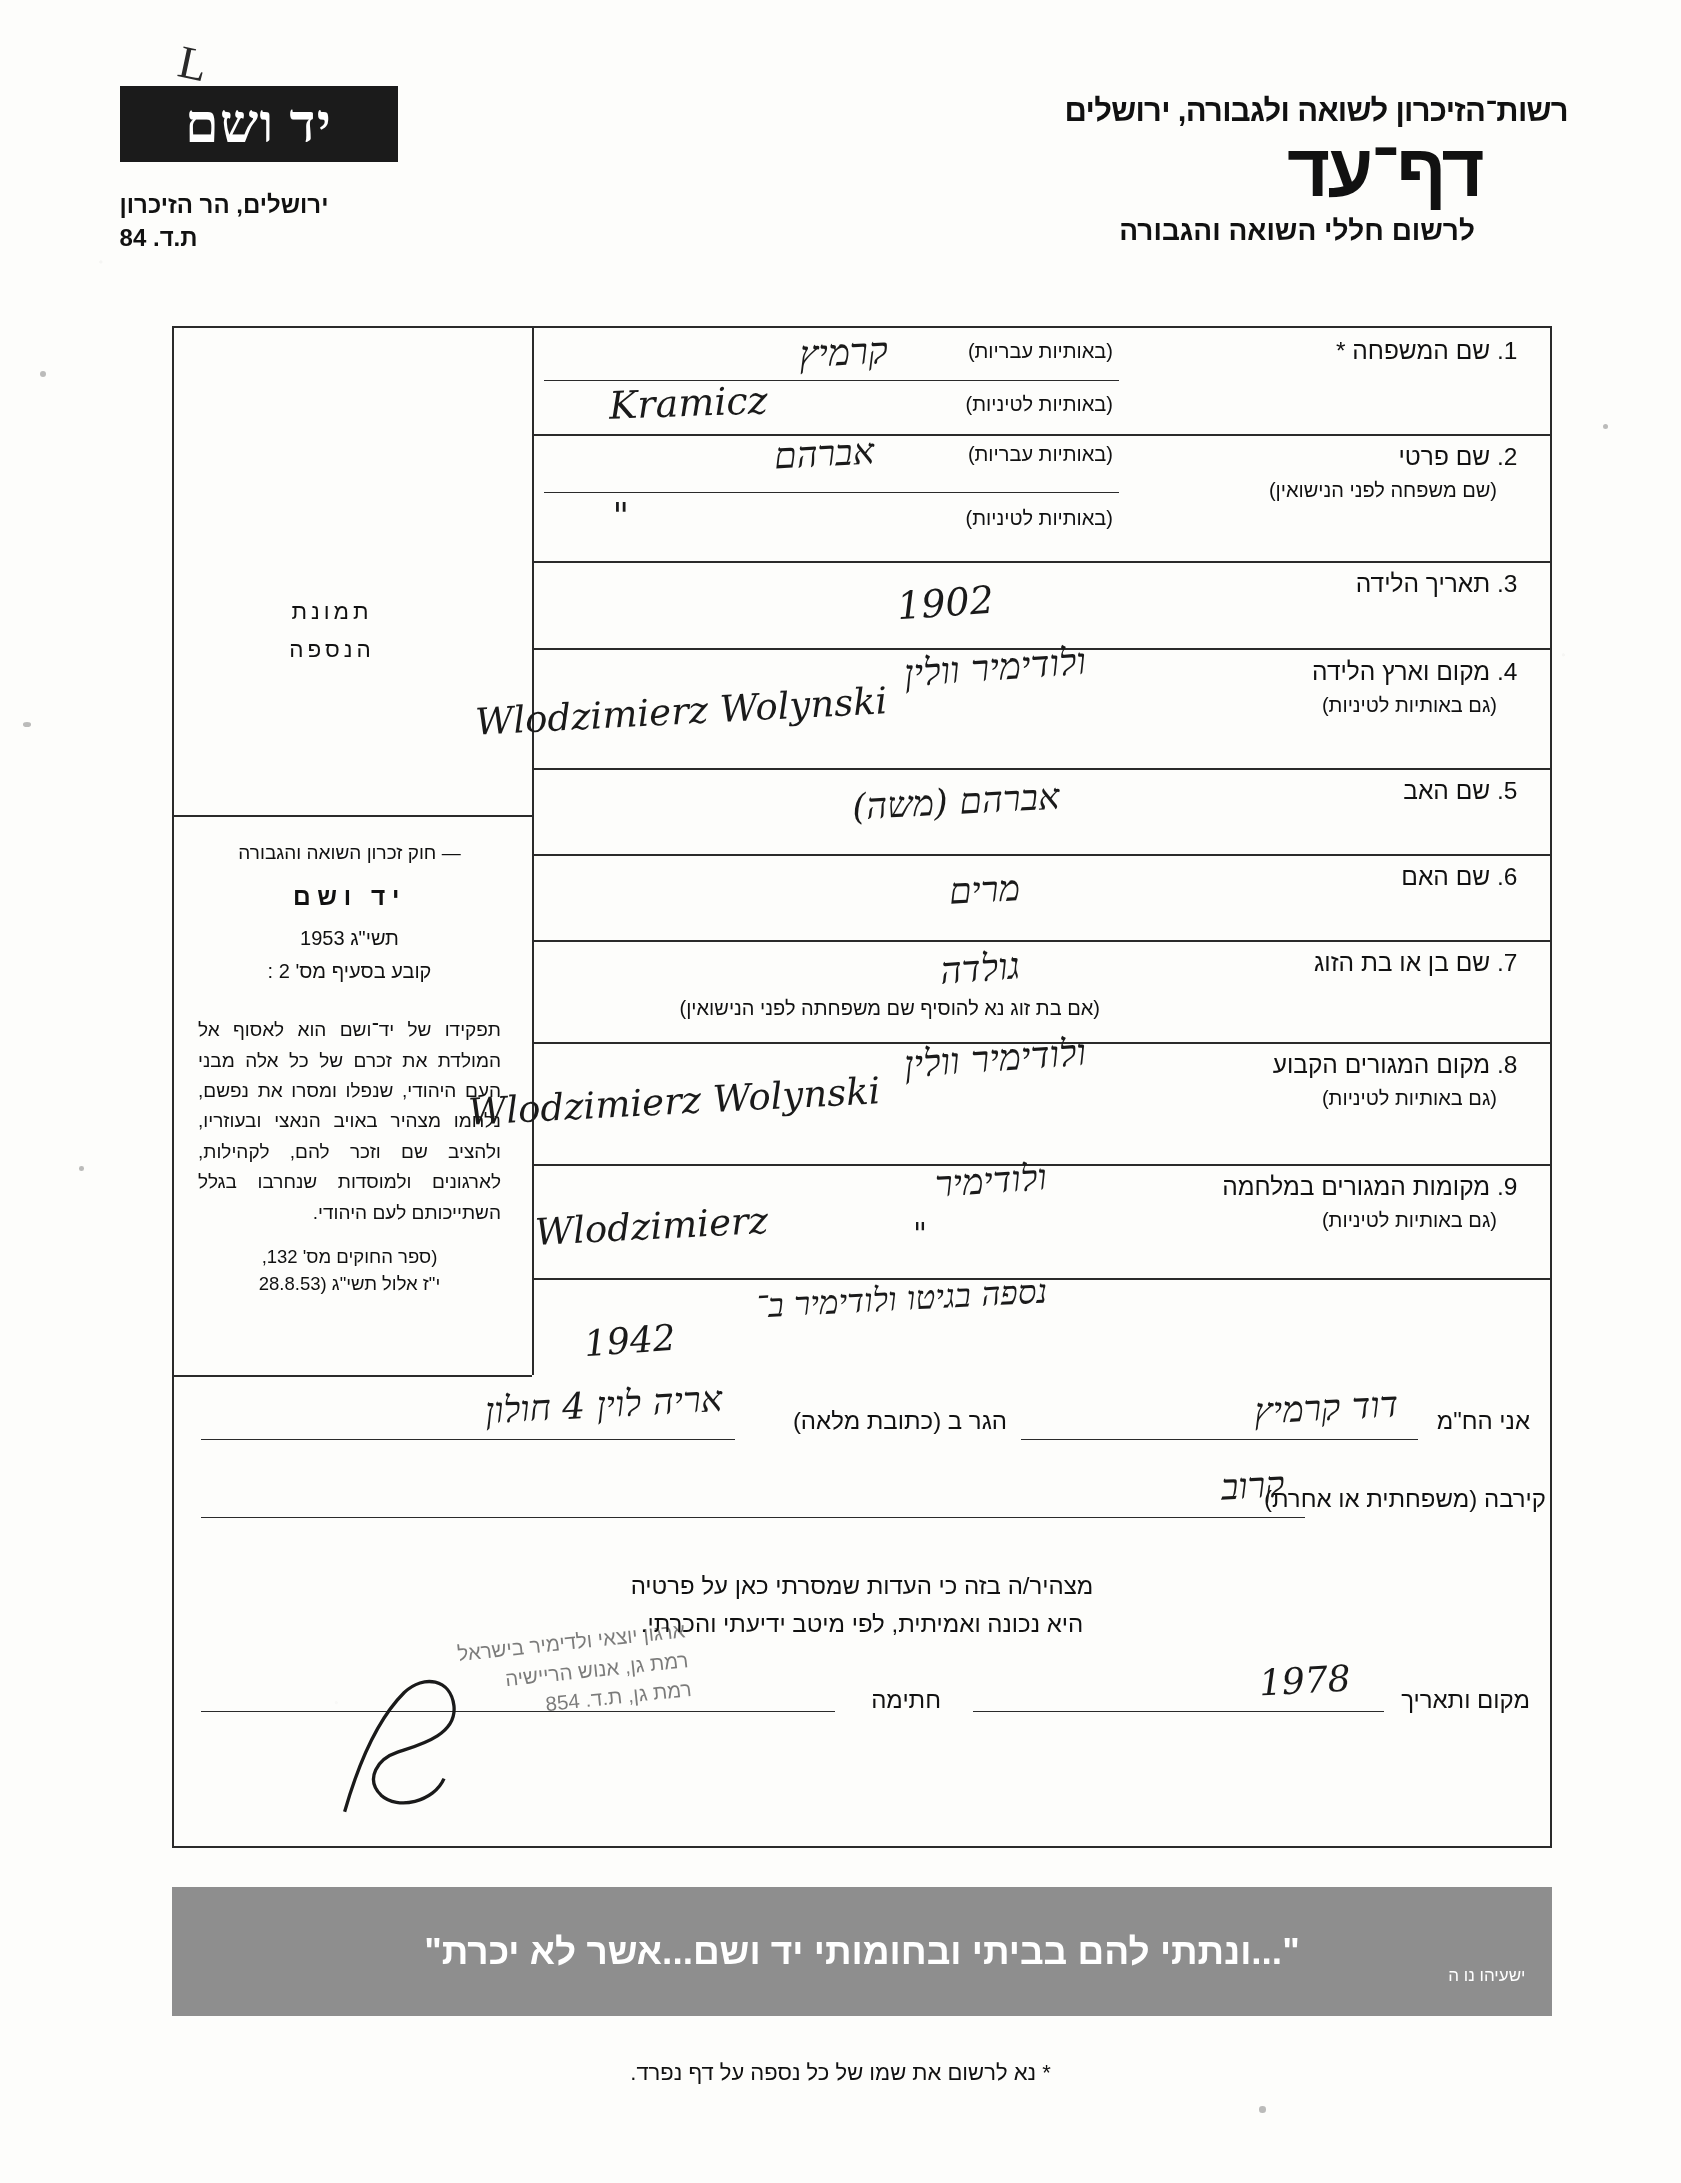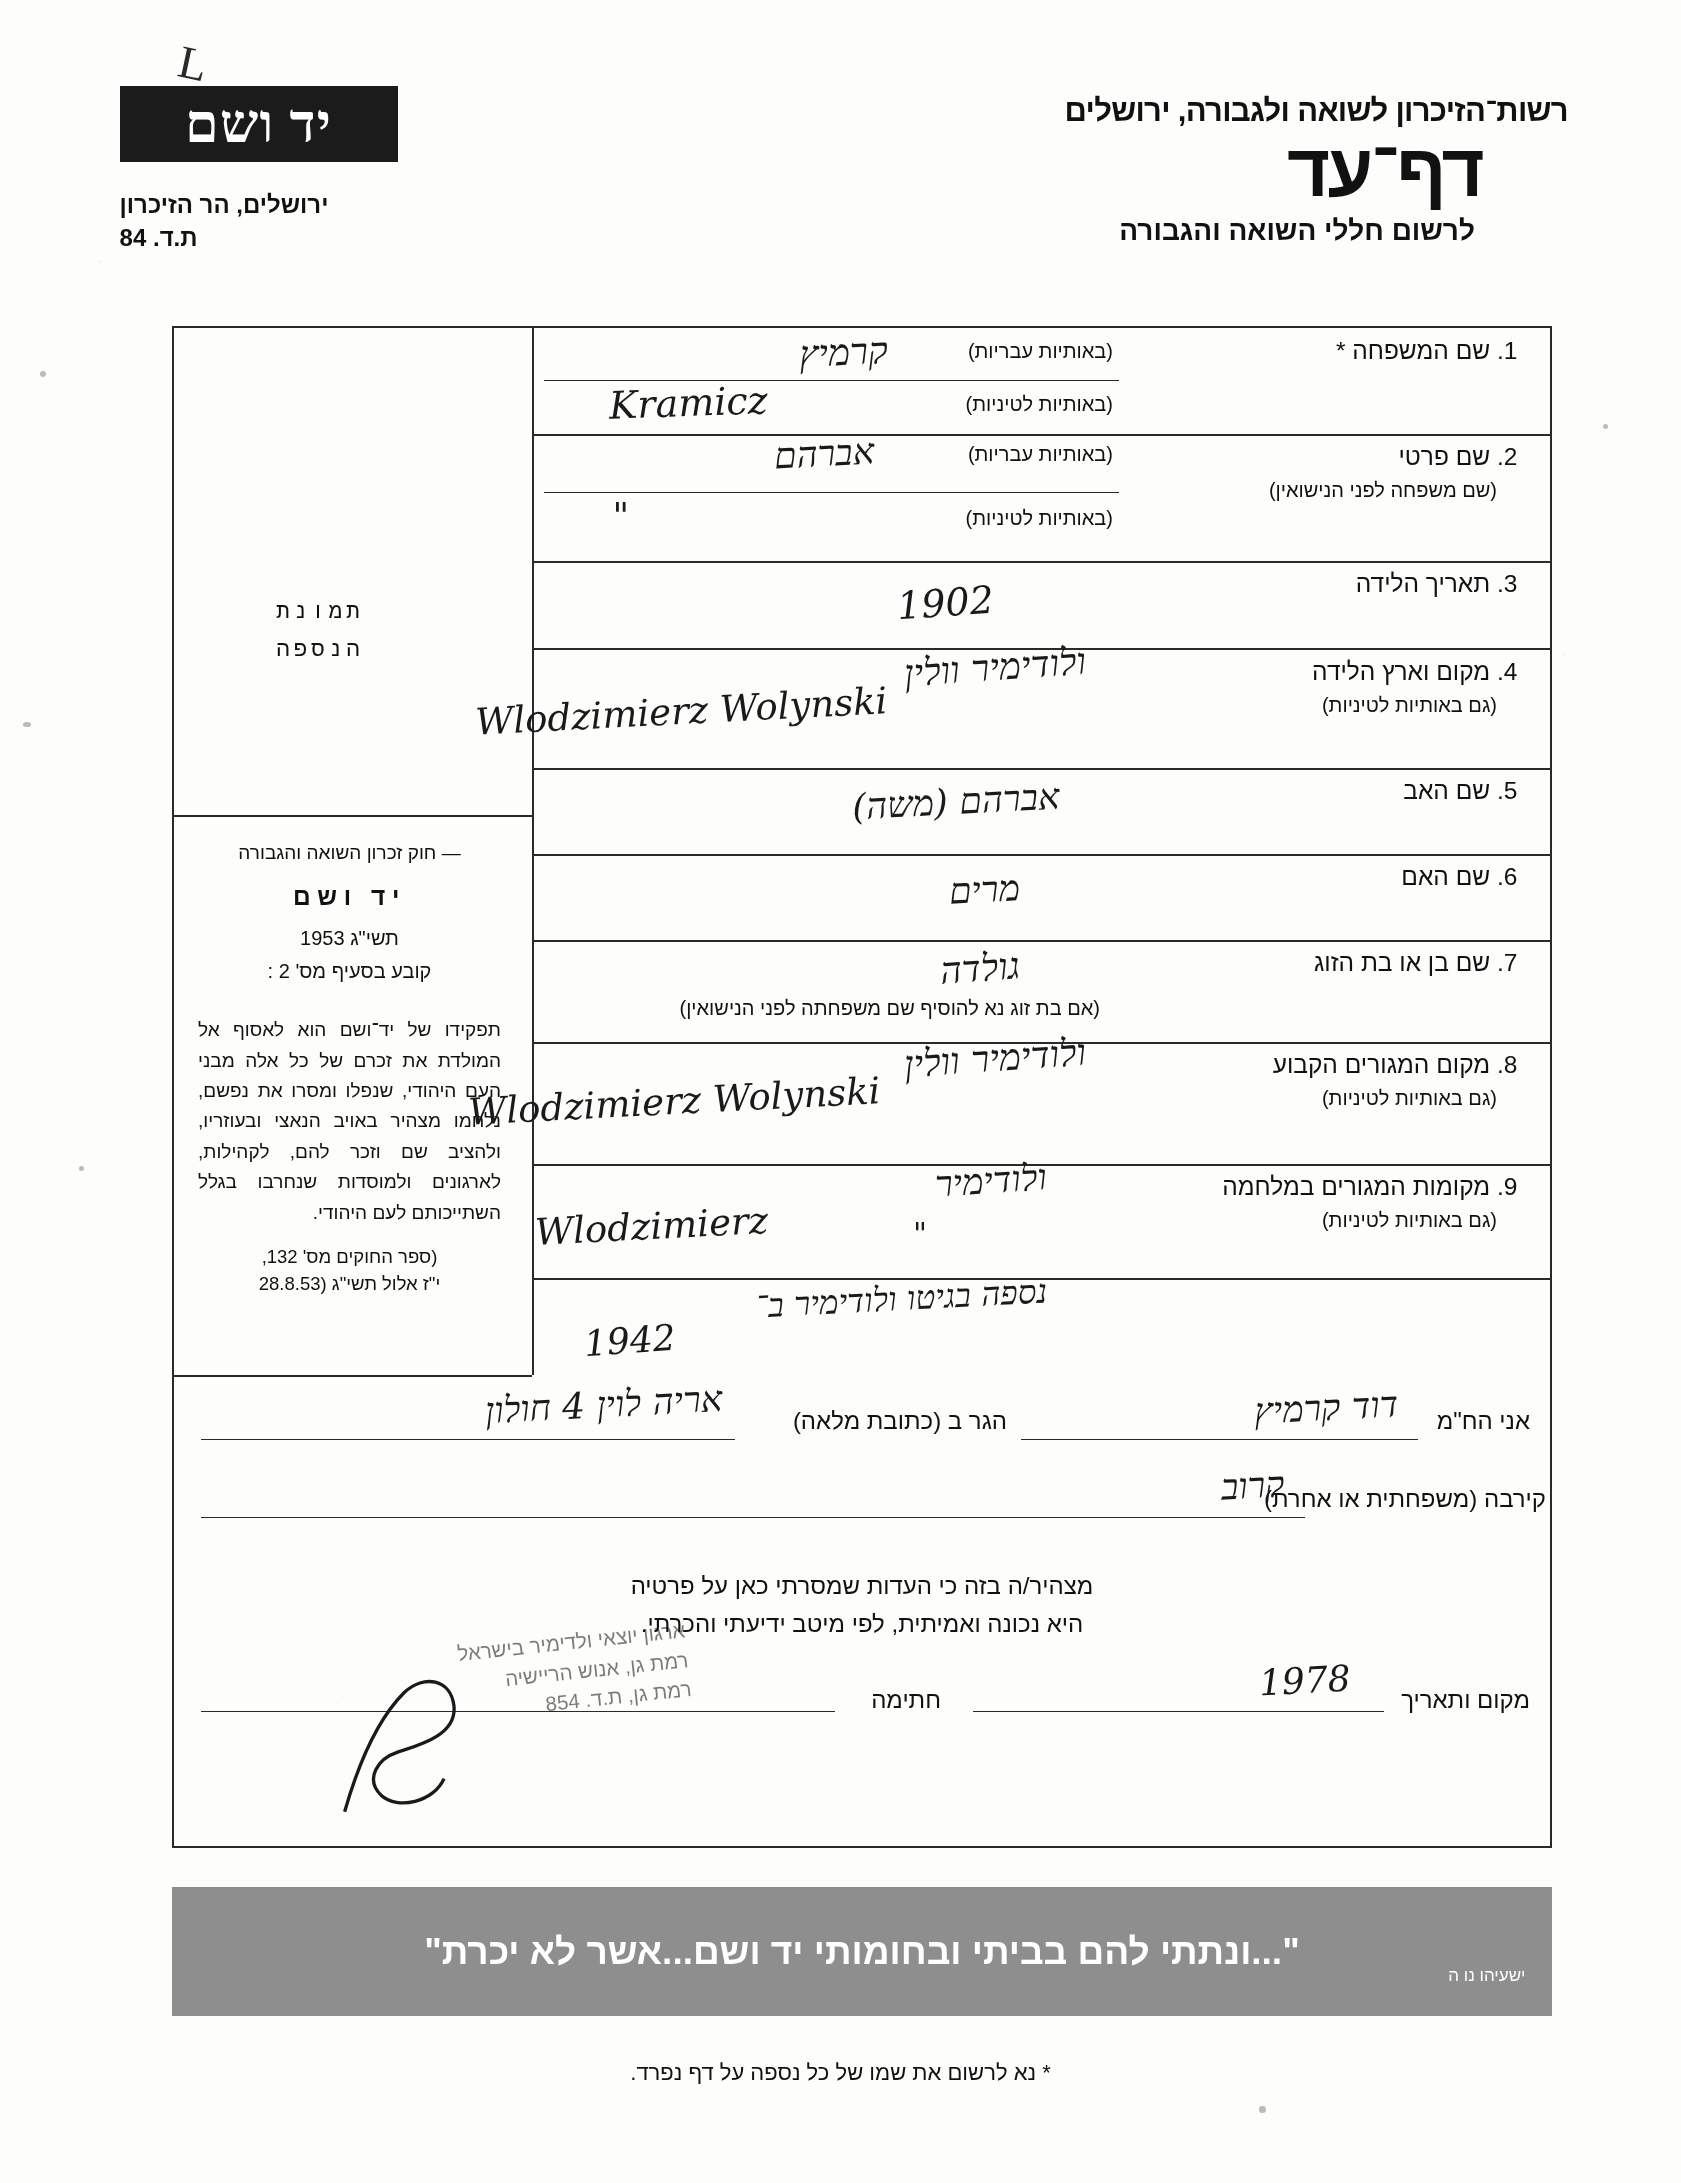--- a/index.html
+++ b/index.html
@@ -128,27 +128,26 @@
     position: absolute;
     top: 0;
     left: 358px;
     width: 0;
     height: 1047px;
     border-left: 2px solid #2a2a2a;
   }
   .photo-label {
     position: absolute;
     top: 265px;
-    left: 0;
+    left: 12px;
     width: 292px;
     text-align: center;
     font-size: 22.5px;
     line-height: 1.7;
     letter-spacing: 4px;
-    font-family: Liberation Mono, monospace;
   }
   .law-box {
     position: absolute;
     top: 510px;
     left: 20px;
     width: 311px;
     text-align: center;
     font-size: 18.5px;
     line-height: 1.55;
   }

